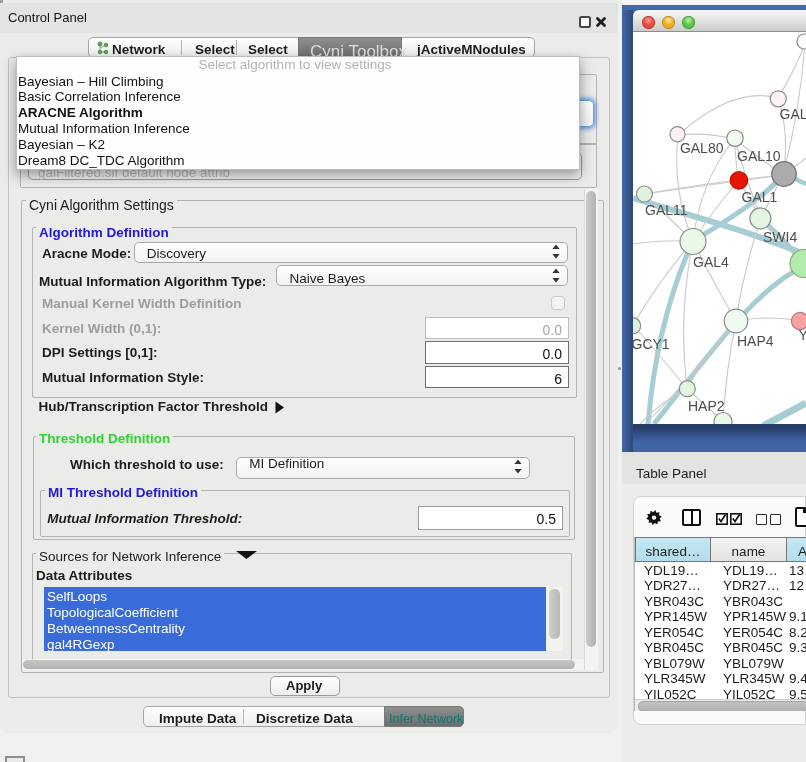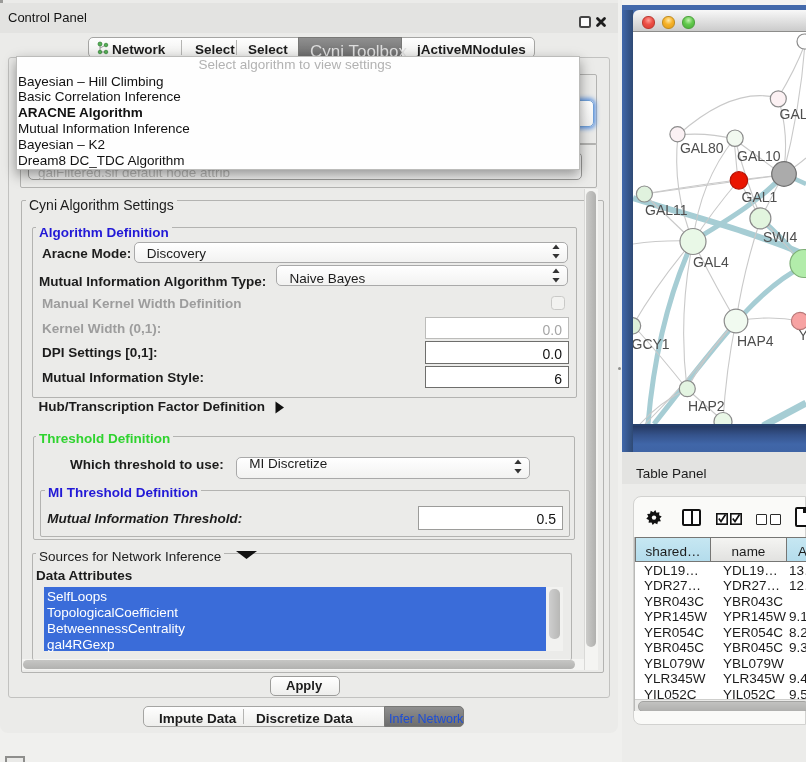--- a/index.html
+++ b/index.html
@@ -95,31 +95,31 @@
 <div class="abs" style="left:425px;top:322px;width:137px;font-size:14px;color:#a6a6a6;text-align:right;">0.0</div>
 
 <div class="abs lbl b" style="left:42px;top:345.3px;">DPI Settings [0,1]:</div>
 <div class="field" style="left:425px;top:341px;width:144px;height:22.5px;border:1.5px solid #6e6e6c;box-sizing:border-box;"></div>
 <div class="abs" style="left:425px;top:346px;width:137px;font-size:14px;color:#111;text-align:right;">0.0</div>
 
 <div class="abs lbl b" style="left:42px;top:370.3px;">Mutual Information Style:</div>
 <div class="field" style="left:425px;top:366px;width:144px;height:22.3px;border:1.5px solid #6e6e6c;box-sizing:border-box;"></div>
 <div class="abs" style="left:425px;top:371px;width:137px;font-size:14px;color:#111;text-align:right;">6</div>
 
-<div class="abs lbl b" style="left:38.5px;top:399.3px;">Hub/Transcription Factor Definition</div>
+<div class="abs lbl b" style="left:38.5px;top:399.3px;">Hub/Transcription Factor Threshold</div>
 <svg class="abs" style="left:274px;top:401px;" width="11" height="13">
     <path d="M1.5 0.5 L10 6.5 L1.5 12.5 Z" fill="#111"></path>
   </svg>
 
 <div class="group" style="left:33px;top:436px;width:540px;height:102px;"></div>
 <div class="glabel b" style="left:36px;top:430.8px;color:#2fd32f;font-size:13.5px;">Threshold Definition</div>
 
 <div class="abs lbl b" style="left:70px;top:456.8px;">Which threshold to use:</div>
 <div class="combo" style="left:235.8px;top:456.8px;width:292px;height:20px;"></div>
-<div class="abs lbl" style="left:249.2px;top:456.3px;">MI Discretize</div>
+<div class="abs lbl" style="left:249.2px;top:456.3px;">MI Definition</div>
 <svg class="abs" style="left:513px;top:459.3px;" width="10" height="15">
     <path d="M5 0.5 L8.6 5 L1.4 5 Z" fill="#333"></path>
     <path d="M5 14.5 L8.6 10 L1.4 10 Z" fill="#333"></path>
   </svg>
 
 <div class="group" style="left:39.5px;top:490px;width:528.5px;height:44.5px;"></div>
 <div class="glabel b" style="left:45px;top:485px;color:#2219d6;font-size:13.5px;">MI Threshold Definition</div>
 <div class="abs lbl b" style="left:47.3px;top:511.1px;font-style:italic;">Mutual Information Threshold:</div>
 <div class="field" style="left:418px;top:506px;width:145px;height:24px;border:1px solid #9c9c9a;box-sizing:border-box;"></div>
 <div class="abs" style="left:418px;top:510.8px;width:138px;font-size:14px;color:#111;text-align:right;">0.5</div>
@@ -137,21 +137,21 @@
 <div class="abs" style="left:549px;top:589px;width:11px;height:50px;background:linear-gradient(90deg,#cecece,#b8b8b6);border-radius:5px;"></div>
 
 <div class="abs" style="left:270px;top:676px;width:68px;height:18px;background:linear-gradient(#ffffff,#eeeeec);border:1px solid #9c9c9a;border-radius:5px;"></div>
 <div class="abs lbl b" style="left:286px;top:678px;font-size:13px;">Apply</div>
 
 <div class="abs" style="left:142.5px;top:706px;width:321.5px;height:21px;background:linear-gradient(#fefefe,#eeeeec);border:1px solid #a5a5a3;border-radius:5px;box-sizing:border-box;"></div>
 <div class="abs" style="left:384.4px;top:706px;width:79.6px;height:21px;background:linear-gradient(#8f8f8f,#6d6d6d);border:1px solid #787876;border-radius:0 5px 5px 0;box-sizing:border-box;"></div>
 <div class="abs" style="left:242.5px;top:709px;width:1px;height:15px;background:#b5b5b3;"></div>
 <div class="abs lbl b" style="left:159px;top:710.5px;">Impute Data</div>
 <div class="abs lbl b" style="left:256px;top:710.5px;">Discretize Data</div>
-<div class="abs" style="left:389px;top:711.5px;font-size:12.5px;color:#1d4ed8;white-space:nowrap;">Infer Network</div>
+<div class="abs" style="left:389px;top:711.5px;font-size:12.5px;color:#0f766e;white-space:nowrap;">Infer Network</div>
 
 <div class="abs" style="left:5px;top:756px;width:16px;height:14px;border:2px solid #8e8e8c;background:#eaeae8;"></div>
 
 <div class="abs" style="left:16px;top:56px;width:564px;height:114px;background:#fefefe;border:1px solid #bcbcba;box-shadow:0 5px 12px rgba(0,0,0,.4);box-sizing:border-box;"></div>
 <div class="abs" style="left:13px;top:57px;width:564px;text-align:center;font-size:13.5px;color:#b2b2b2;">Select algorithm to view settings</div>
 <div class="abs" style="left:18px;top:73.5px;font-size:13.5px;line-height:15.9px;color:#111;white-space:nowrap;">Bayesian – Hill Climbing<br>Basic Correlation Inference<br><span class="b">ARACNE Algorithm</span><br>Mutual Information Inference<br>Bayesian – K2<br>Dream8 DC_TDC Algorithm</div>
 
 <div class="abs" style="left:618px;top:367px;width:3px;height:3px;background:#8f8f8d;border-radius:2px;"></div>
 
 <div class="abs" style="left:622px;top:0;width:184px;height:5px;background:#f4f4f2;"></div>

